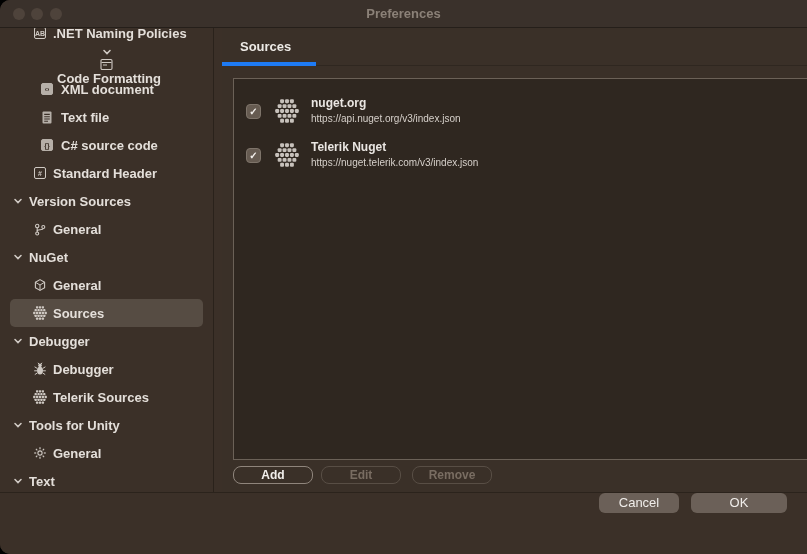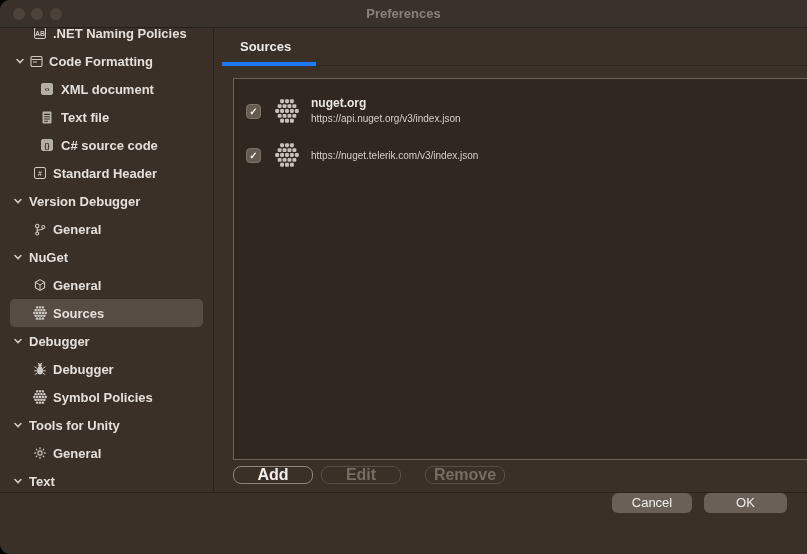--- a/index.html
+++ b/index.html
@@ -18,21 +18,21 @@
     border-right:1px solid #2A221B;box-sizing:border-box;overflow:hidden;}
   .tree{margin-top:-9px;}
   .srow{height:28px;display:flex;align-items:center;margin:0 10px;color:#E4DFDA;
     font-size:13px;font-weight:bold;border-radius:5px;white-space:nowrap;}
   .srow.sel{background:#564C43;}
   .srow .chev{display:inline-flex;width:10px;justify-content:center;color:#CFC9C3;flex:none;}
   .srow .icon{display:inline-flex;width:14px;height:14px;align-items:center;justify-content:center;
     color:#CFC9C3;flex:none;}
   .pl-section{padding-left:3px;}
   .pl-section .chev{margin-right:6px;}
-  .pl-childchev{padding-left:5px;}
+  .pl-childchev{padding-left:5px;flex-direction:column;}
   .pl-childchev .chev{margin-right:4px;}
   .pl-childchev .icon{margin-right:6px;}
   .pl-child{padding-left:23px;}
   .pl-child .icon{margin-right:6px;}
   .pl-grand{padding-left:30px;}
   .pl-grand .icon{margin-right:7px;}
   .ibox{display:inline-flex;align-items:center;justify-content:center;width:12px;height:12px;
     border:1px solid #CFC9C3;border-radius:2px;font-size:7px;font-weight:bold;color:#CFC9C3;
     letter-spacing:0;line-height:1;box-sizing:border-box;}
   .ibox.filled{background:#B6AFA8;border-color:#B6AFA8;color:#3B3028;}
@@ -49,33 +49,33 @@
   .lrow.first{margin-top:10px;}
   .cb{display:inline-flex;align-items:center;justify-content:center;width:15px;height:15px;
     background:#665B51;border:1px solid #7E746A;border-radius:4px;color:#F4F1EE;
     font-size:10px;font-weight:bold;flex:none;box-sizing:border-box;}
   .nugeticon-big{margin-left:14px;color:#C7C1BB;flex:none;}
   .lmeta{margin-left:12px;}
   .lname{font-size:12px;font-weight:bold;color:#EAE6E2;line-height:15px;}
   .lurl{font-size:10px;color:#D6D0CA;line-height:15px;}
   .btnrow{position:absolute;left:11px;bottom:8px;display:flex;}
   .obtn{height:18px;line-height:16px;width:80px;text-align:center;border-radius:8px;
-    font-size:16px;font-weight:bold;box-sizing:border-box;background:transparent;}
+    font-size:12px;font-weight:bold;box-sizing:border-box;background:transparent;}
   .obtn.primary{border:1px solid #8F857C;color:#F2EFEC;}
   .obtn.disabled{border:1px solid #584E45;color:#796D62;text-align:center;}
   .obtn+.obtn{margin-left:8px;}
-  .obtn.last{margin-left:24px;}
+  .obtn.last{margin-left:11px;}
   
   .footer{position:absolute;left:0;bottom:0;width:807px;height:62px;background:#3B3028;
     border-top:1px solid #2B231C;box-sizing:border-box;display:flex;align-items:flex-start;
     justify-content:flex-end;}
   .fbtn{height:20px;line-height:20px;text-align:center;border-radius:6px;background:#6B6058;
     color:#F0EDEA;font-size:13px;}
   .fbtn.cancel{width:80px;margin-right:12px;}
-  .fbtn.ok{width:83px;margin-right:20px;}
+  .fbtn.ok{width:96px;margin-right:20px;}
   svg{display:block;}
 </style>
 </head>
 <body>
 
 <div class="window">
 
   <div class="titlebar">
     <div class="tl c1"></div>
     <div class="tl c2"></div>
@@ -142,21 +142,21 @@
           </span>
         <span>Standard Header</span>
       </div>
 
       <div class="srow pl-section">
         <span class="chev">
             <svg width="10" height="10" viewBox="0 0 10 10">
               <path d="M2 3.5 L5 6.5 L8 3.5" stroke="currentColor" stroke-width="1.6" fill="none" stroke-linecap="round"></path>
             </svg>
           </span>
-        <span>Version Debugger</span>
+        <span>Version Sources</span>
       </div>
 
       <div class="srow pl-child">
         <span class="icon">
             <svg width="13" height="13" viewBox="0 0 13 13">
               <circle cx="3.2" cy="3" r="1.7" fill="none" stroke="currentColor" stroke-width="1.1"></circle>
               <line x1="3.2" y1="4.7" x2="3.2" y2="9.2" stroke="currentColor" stroke-width="1.1"></line>
               <path d="M3.2 8 C3.2 6 9 7.5 9 5.5" fill="none" stroke="currentColor" stroke-width="1.1"></path>
               <circle cx="3.2" cy="10.5" r="1.5" fill="none" stroke="currentColor" stroke-width="1.1"></circle>
               <circle cx="9.3" cy="4" r="1.5" fill="none" stroke="currentColor" stroke-width="1.1"></circle>
@@ -255,21 +255,21 @@
               <rect x="18.2" y="9.2" width="3.6" height="3.6" rx="1"></rect>
               <rect x="2.45" y="13.7" width="3.6" height="3.6" rx="1"></rect>
               <rect x="6.95" y="13.7" width="3.6" height="3.6" rx="1"></rect>
               <rect x="11.45" y="13.7" width="3.6" height="3.6" rx="1"></rect>
               <rect x="15.95" y="13.7" width="3.6" height="3.6" rx="1"></rect>
               <rect x="4.7" y="18.2" width="3.6" height="3.6" rx="1"></rect>
               <rect x="9.2" y="18.2" width="3.6" height="3.6" rx="1"></rect>
               <rect x="13.7" y="18.2" width="3.6" height="3.6" rx="1"></rect>
             </svg>
           </span>
-        <span>Symbol Policies</span>
+        <span>Telerik Sources</span>
       </div>
 
       <div class="srow pl-section">
         <span class="chev">
             <svg width="10" height="10" viewBox="0 0 10 10">
               <path d="M2 3.5 L5 6.5 L8 3.5" stroke="currentColor" stroke-width="1.6" fill="none" stroke-linecap="round"></path>
             </svg>
           </span>
         <span>Tools for Unity</span>
       </div>
@@ -363,20 +363,21 @@
               <rect x="2.45" y="13.7" width="3.6" height="3.6" rx="1"></rect>
               <rect x="6.95" y="13.7" width="3.6" height="3.6" rx="1"></rect>
               <rect x="11.45" y="13.7" width="3.6" height="3.6" rx="1"></rect>
               <rect x="15.95" y="13.7" width="3.6" height="3.6" rx="1"></rect>
               <rect x="4.7" y="18.2" width="3.6" height="3.6" rx="1"></rect>
               <rect x="9.2" y="18.2" width="3.6" height="3.6" rx="1"></rect>
               <rect x="13.7" y="18.2" width="3.6" height="3.6" rx="1"></rect>
             </svg>
           </span>
         <div class="lmeta">
+          <div class="lname">Telerik Nuget</div>
           <div class="lurl">https://nuget.telerik.com/v3/index.json</div>
         </div>
       </div>
 
     </div>
 
     <div class="btnrow">
       <div class="obtn primary">Add</div>
       <div class="obtn disabled">Edit</div>
       <div class="obtn disabled last">Remove</div>

